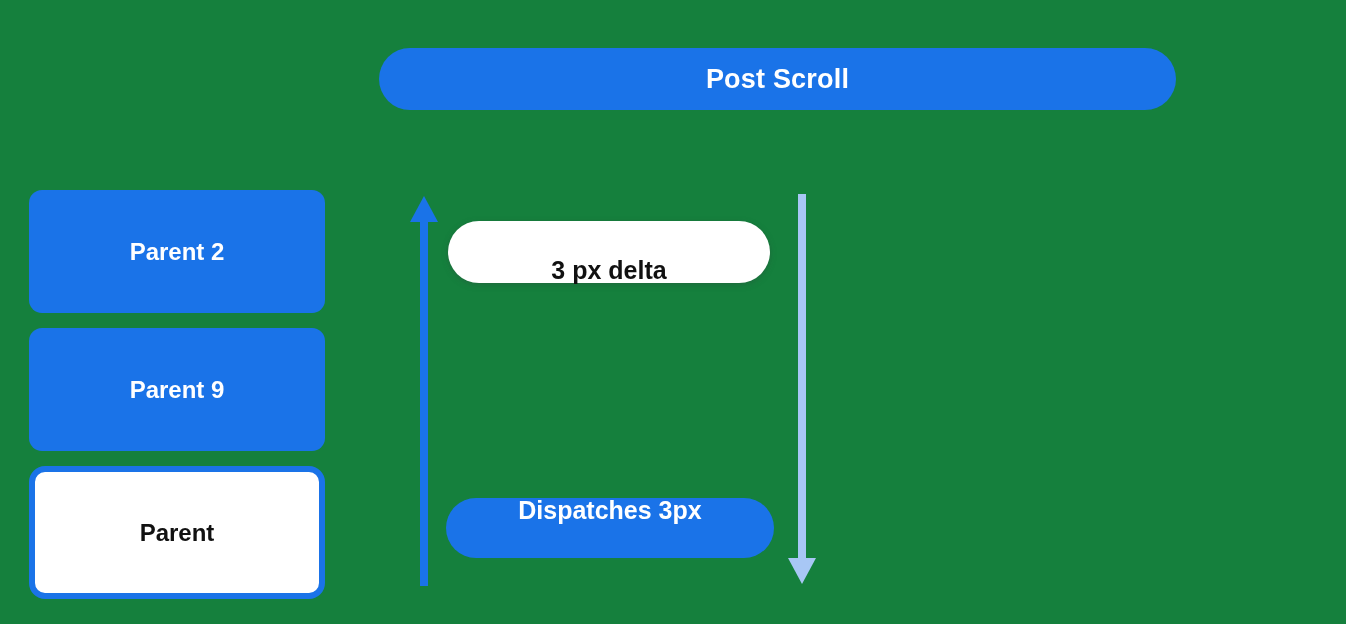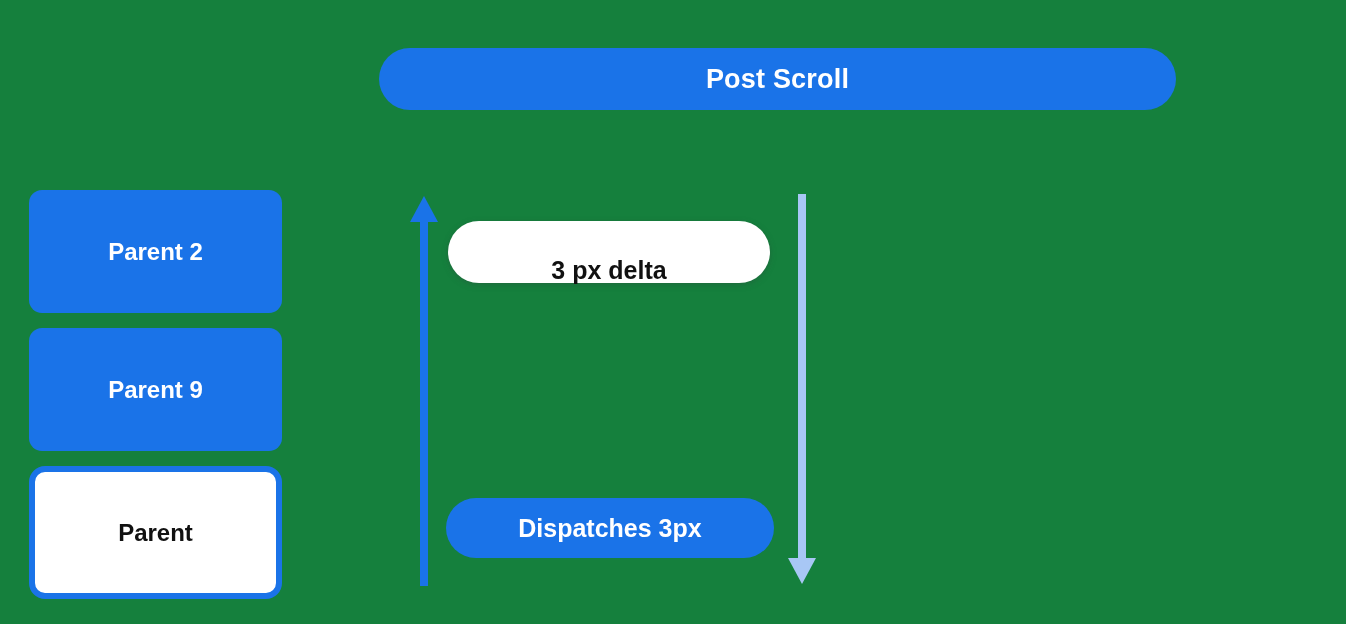--- a/index.html
+++ b/index.html
@@ -43,21 +43,21 @@
   }
 
   
   .stack {
     position: absolute;
     left: 29px;
     top: 190px;
     width: 253px;
   }
   .node {
-    width: 253px;
+    width: 296px;
     border-radius: 13px;
     display: flex;
     align-items: center;
     justify-content: center;
     box-sizing: border-box;
   }
   .node .label {
     font-size: 24px;
     font-weight: bold;
     line-height: 1;
@@ -117,21 +117,21 @@
 
   .chip-dispatch {
     position: absolute;
     left: 446px;
     top: 498px;
     width: 328px;
     height: 60px;
     background: #1a73e8;
     border-radius: 30px;
     display: flex;
-    align-items: center;
+    align-items: flex-start;
     justify-content: center;
   }
   .chip-dispatch .label {
     color: #ffffff;
     font-size: 25px;
     font-weight: bold;
     line-height: 1;
   }
 </style>
 </head>

